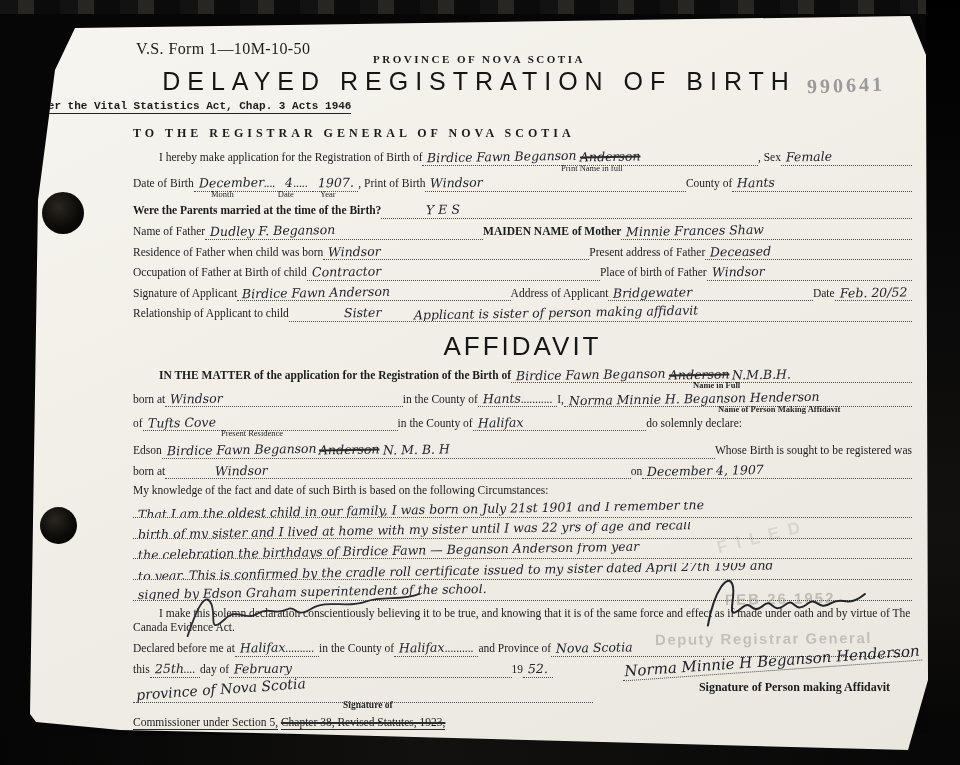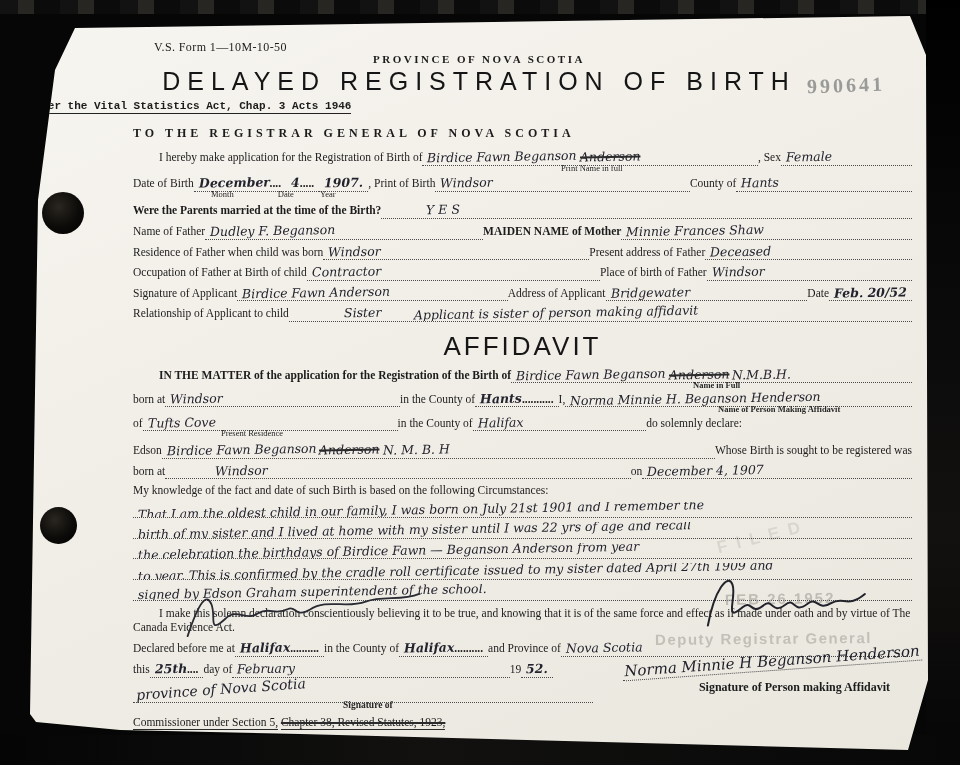--- a/index.html
+++ b/index.html
@@ -16,29 +16,29 @@
     background:linear-gradient(155deg,#f7f5f0 0%,#f1eee7 45%,#eae7df 100%);
     clip-path:polygon(47px 16px,882px 4px,898px 43px,900px 668px,880px 738px,272px 722px,92px 718px,8px 710px,2px 702px,10px 188px,27px 58px);}
   .hole{position:absolute;border-radius:50%;
     background:radial-gradient(circle at 40% 35%,#2a2620 0%,#0c0b09 55%,#000 100%);}
   .hole1{left:14px;top:180px;width:42px;height:42px;}
   .hole2{left:12px;top:495px;width:37px;height:37px;}
   .content{position:absolute;left:105px;top:18px;right:18px;font-size:11.5px;line-height:1.25;}
   .row{display:flex;align-items:baseline;white-space:nowrap;margin-top:4px;}
   .lbl{flex:0 0 auto;}
   .fill{flex:1 1 auto;border-bottom:1.4px dotted #4a4a4a;padding:0 5px;min-width:14px;overflow:hidden;}
-  .fill.nogrow{flex-grow:0;font-weight:bold;}
+  .fill.nogrow{flex-grow:0;}
   .hw{font-family:"DejaVu Serif",serif;font-style:italic;color:#23232e;
       display:inline-block;transform:rotate(-1deg);font-size:12.5px;}
   .hw-big{font-family:"DejaVu Serif",serif;font-style:italic;color:#1d1d28;font-size:15px;}
   .strike{text-decoration:line-through;text-decoration-thickness:1.6px;text-decoration-color:#2c2c2c;}
   .ul{border-bottom:1px solid #2c2c2c;}
   .sub{font-size:8.5px;color:#272727;margin-top:-2px;line-height:1;}
   .bold{font-weight:bold;}
-  .formno{position:absolute;left:108px;top:28px;font-size:12px;letter-spacing:.4px;margin-left:18px;}
+  .formno{position:absolute;left:108px;top:28px;font-size:16px;letter-spacing:.4px;}
   .province{position:absolute;left:0;right:0;top:41px;text-align:center;font-weight:bold;
     font-size:11px;letter-spacing:2.5px;}
   .title{position:absolute;left:0;right:0;top:55px;text-align:center;
     font-family:"Liberation Sans",sans-serif;font-weight:500;font-size:25px;letter-spacing:7px;color:#151515;}
   .acttext{position:absolute;left:0;right:8px;top:88px;font-weight:bold;font-size:11px;font-family:Liberation Mono, monospace;}
   .acttext span{border-bottom:1px solid #222;padding-bottom:1px;}
   .serial{position:absolute;right:45px;top:62px;font-size:20px;font-weight:bold;color:#8b8b8b;
     letter-spacing:3px;transform:rotate(-2deg);font-family:"Liberation Serif",serif;opacity:.85;}
   .addressee{margin-top:96px;font-weight:bold;font-size:12px;letter-spacing:4px;}
   .aff-title{text-align:center;font-family:"Liberation Sans",sans-serif;font-size:26px;

